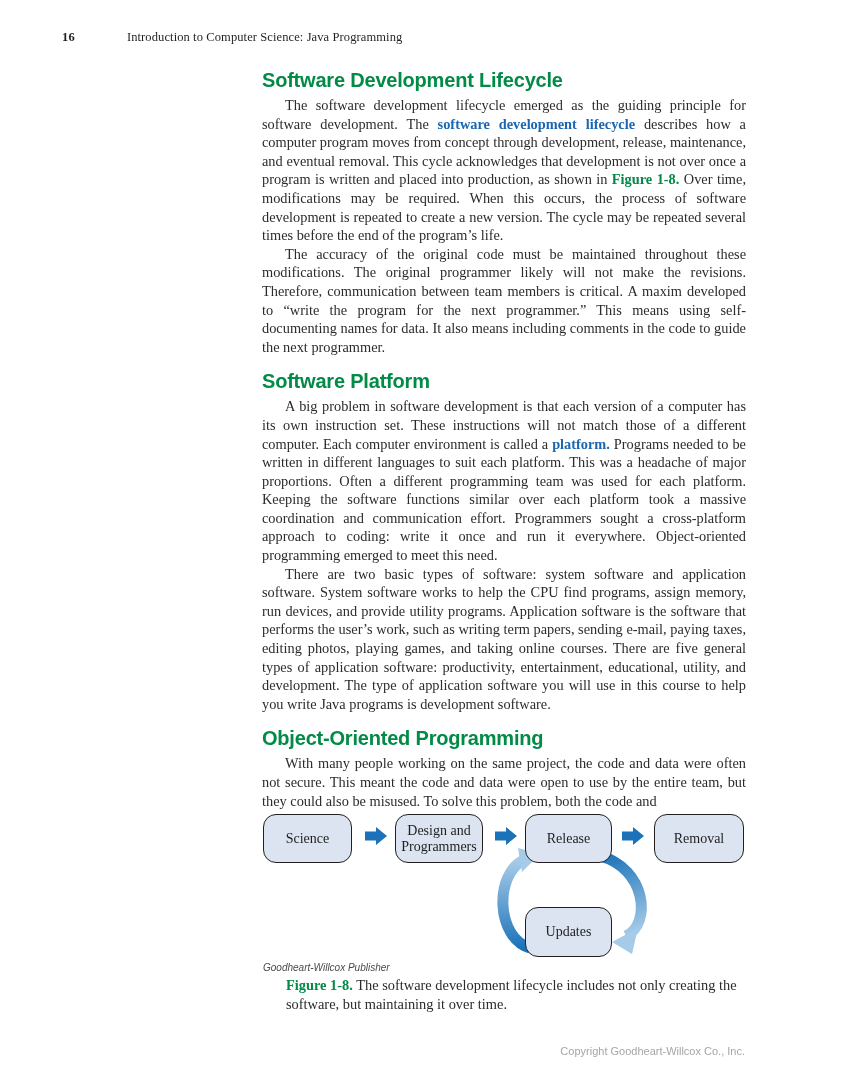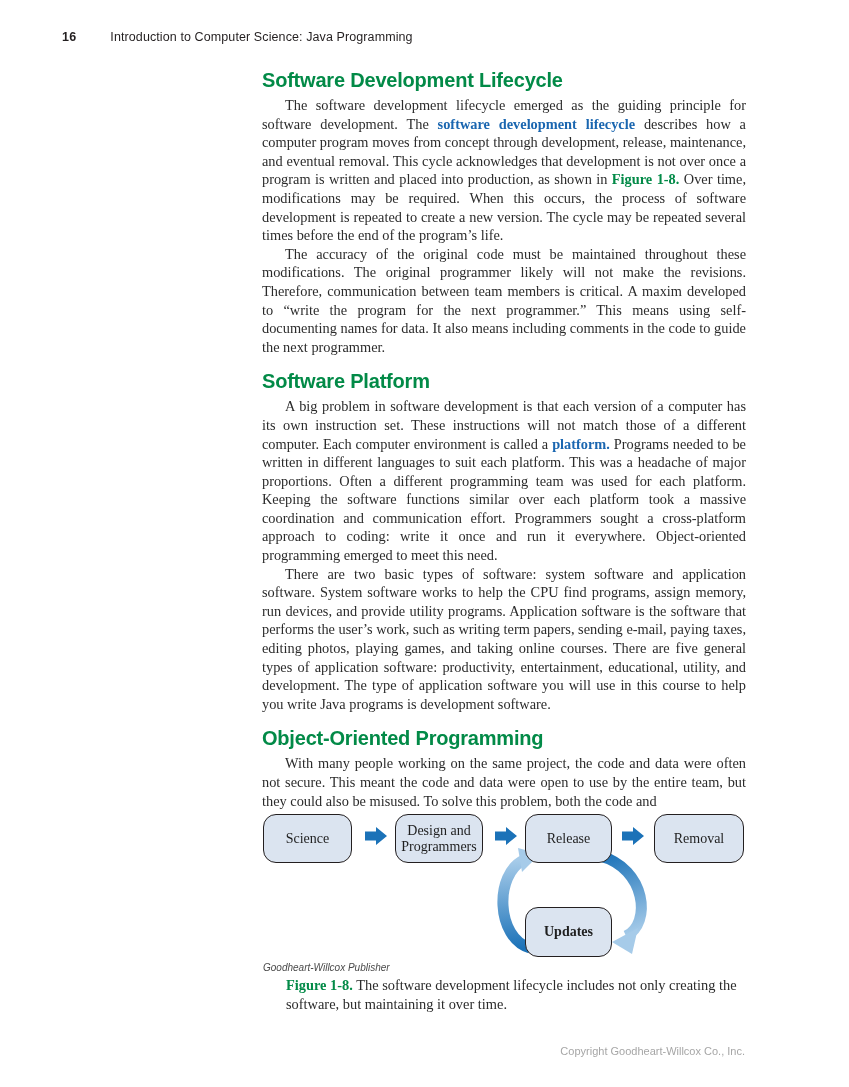--- a/index.html
+++ b/index.html
@@ -6,25 +6,25 @@
   body {
     width:849px; height:1087px; background:#ffffff; position:relative;
     font-family:"Liberation Serif", serif; color:#262626;
     -webkit-font-smoothing:antialiased;
   }
   .page { position:absolute; top:0; left:0; width:849px; height:1087px; overflow:hidden; }
 
   
   .running-head {
     position:absolute; top:30px; left:62px;
-    font-family:Liberation Sans, sans-serif; font-size:12.5px; color:#231f20;
+    font-family:Liberation Serif, serif; font-size:12.5px; color:#231f20;
     display:flex; align-items:baseline;
   }
   .page-num { font-weight:bold; letter-spacing:0.2px; }
-  .running-title { margin-left:34px; letter-spacing:0.1px; }
+  .running-title { margin-left:52px; letter-spacing:0.1px; }
 
   
   .content { position:absolute; left:262px; top:69px; width:484px; }
   .sec h2 {
     font-family:"Liberation Sans", sans-serif; font-weight:bold;
     font-size:20px; line-height:22px; color:#028a47;
     margin:0 0 5px 0; letter-spacing:-0.2px;
   }
   .sec + .sec h2 { margin-top:14px; }
   .sec p {
@@ -39,21 +39,21 @@
   .fbox {
     position:absolute; box-sizing:border-box; z-index:1;
     border:1.7px solid #231f20; border-radius:13px; background:#dbe4f0;
     display:flex; align-items:center; justify-content:center;
     text-align:center; font-size:14px; line-height:16px; color:#1f1f1f; padding:2px;
   }
   .b-concept { left:0;     top:0;    width:89px; height:49px; }
   .b-design  { left:132px; top:0;    width:88px; height:49px; }
   .b-release { left:262px; top:0;    width:87px; height:49px; }
   .b-removal { left:391px; top:0;    width:90px; height:49px; }
-  .b-updates { left:262px; top:93px; width:87px; height:50px;font-weight:bold; }
+  .b-updates { left:262px; top:93px; width:87px; height:50px; }
   .barrow { position:absolute; top:11px; width:22px; height:22px; z-index:1; }
   .a1 { left:102px; } .a2 { left:232px; } .a3 { left:359px; }
   .cycle { position:absolute; left:225px; top:30px; width:200px; height:132px; z-index:0; }
 
   .attribution {
     position:absolute; left:263px; top:962px; width:481px;
     text-align:left; font-family:"Liberation Sans", sans-serif;
     font-style:italic; font-size:10px; color:#4a4a4a;
   }
   .caption {

